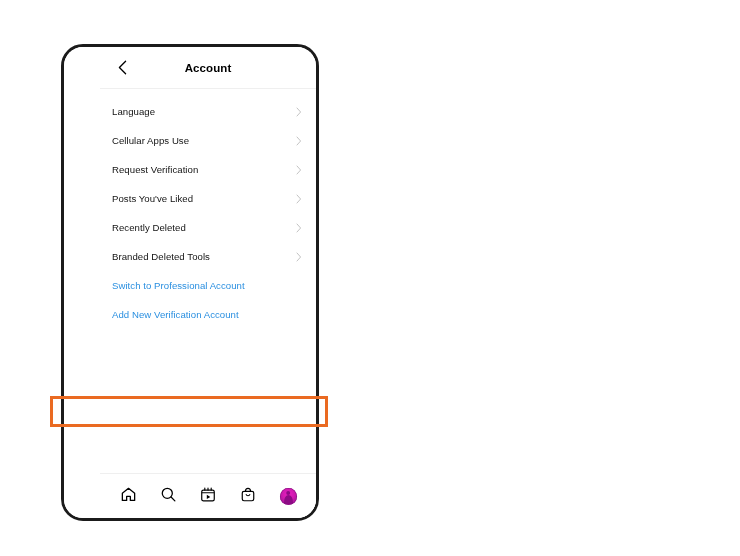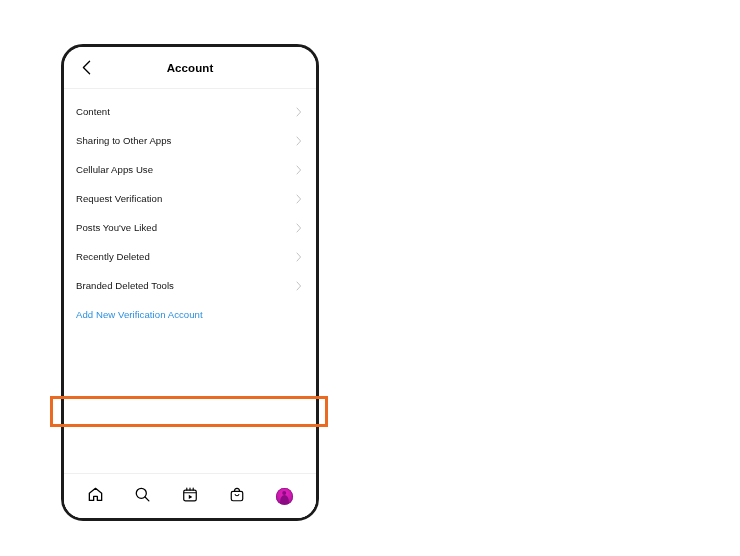--- a/index.html
+++ b/index.html
@@ -28,20 +28,21 @@
     border-radius: 22px;
     background: #ffffff;
     overflow: hidden;
   }
   #phone-screen {
     position: absolute;
     inset: 0;
     display: flex;
     flex-direction: column;
     background: #ffffff;
+    padding-left: 36px;
   }
 
   
   #app-header {
     position: relative;
     height: 41px;
     flex: 0 0 41px;
     border-bottom: 1px solid #efefef;
     display: flex;
     align-items: center;
@@ -191,38 +192,30 @@
             <path d="M7.6 1.2 L1.4 7.5 L7.6 13.8" stroke="#000000" stroke-width="1.3" stroke-linecap="round" stroke-linejoin="round"></path>
           </svg>
         </span>
       </div>
       <div id="header-title">Account</div>
     </div>
 
     <div id="settings-list">
 
       <div class="settings-row">
-        <span class="row-label">Content</span>
-        <span class="chevron-right">
-          <svg width="6" height="10" viewBox="0 0 6 10" fill="none">
-            <path d="M1 1 L4.6 5 L1 9" stroke="#c3c3c3" stroke-width="1" stroke-linecap="round" stroke-linejoin="round"></path>
-          </svg>
-        </span>
-      </div>
-
-
-
-      <div class="settings-row">
-        <span class="row-label">Sharing to Other Apps</span>
-        <span class="chevron-right">
-          <svg width="6" height="10" viewBox="0 0 6 10" fill="none">
-            <path d="M1 1 L4.6 5 L1 9" stroke="#c3c3c3" stroke-width="1" stroke-linecap="round" stroke-linejoin="round"></path>
-          </svg>
-        </span>
-      </div>
+        <span class="row-label">Language</span>
+        <span class="chevron-right">
+          <svg width="6" height="10" viewBox="0 0 6 10" fill="none">
+            <path d="M1 1 L4.6 5 L1 9" stroke="#c3c3c3" stroke-width="1" stroke-linecap="round" stroke-linejoin="round"></path>
+          </svg>
+        </span>
+      </div>
+
+
+
 
       <div class="settings-row">
         <span class="row-label">Cellular Apps Use</span>
         <span class="chevron-right">
           <svg width="6" height="10" viewBox="0 0 6 10" fill="none">
             <path d="M1 1 L4.6 5 L1 9" stroke="#c3c3c3" stroke-width="1" stroke-linecap="round" stroke-linejoin="round"></path>
           </svg>
         </span>
       </div>
 
@@ -256,20 +249,23 @@
 
       <div class="settings-row">
         <span class="row-label">Branded Deleted Tools</span>
         <span class="chevron-right">
           <svg width="6" height="10" viewBox="0 0 6 10" fill="none">
             <path d="M1 1 L4.6 5 L1 9" stroke="#c3c3c3" stroke-width="1" stroke-linecap="round" stroke-linejoin="round"></path>
           </svg>
         </span>
       </div>
 
+      <div class="link-row">
+        <span class="row-label" style="color: rgb(42, 143, 224);">Switch to Professional Account</span>
+      </div>
 
       <div class="link-row">
         <span class="row-label" style="color: rgb(42, 143, 224);">Add New Verification Account</span>
       </div>
 
     </div>
 
     <div id="bottom-nav">
 
       <div class="nav-item">

